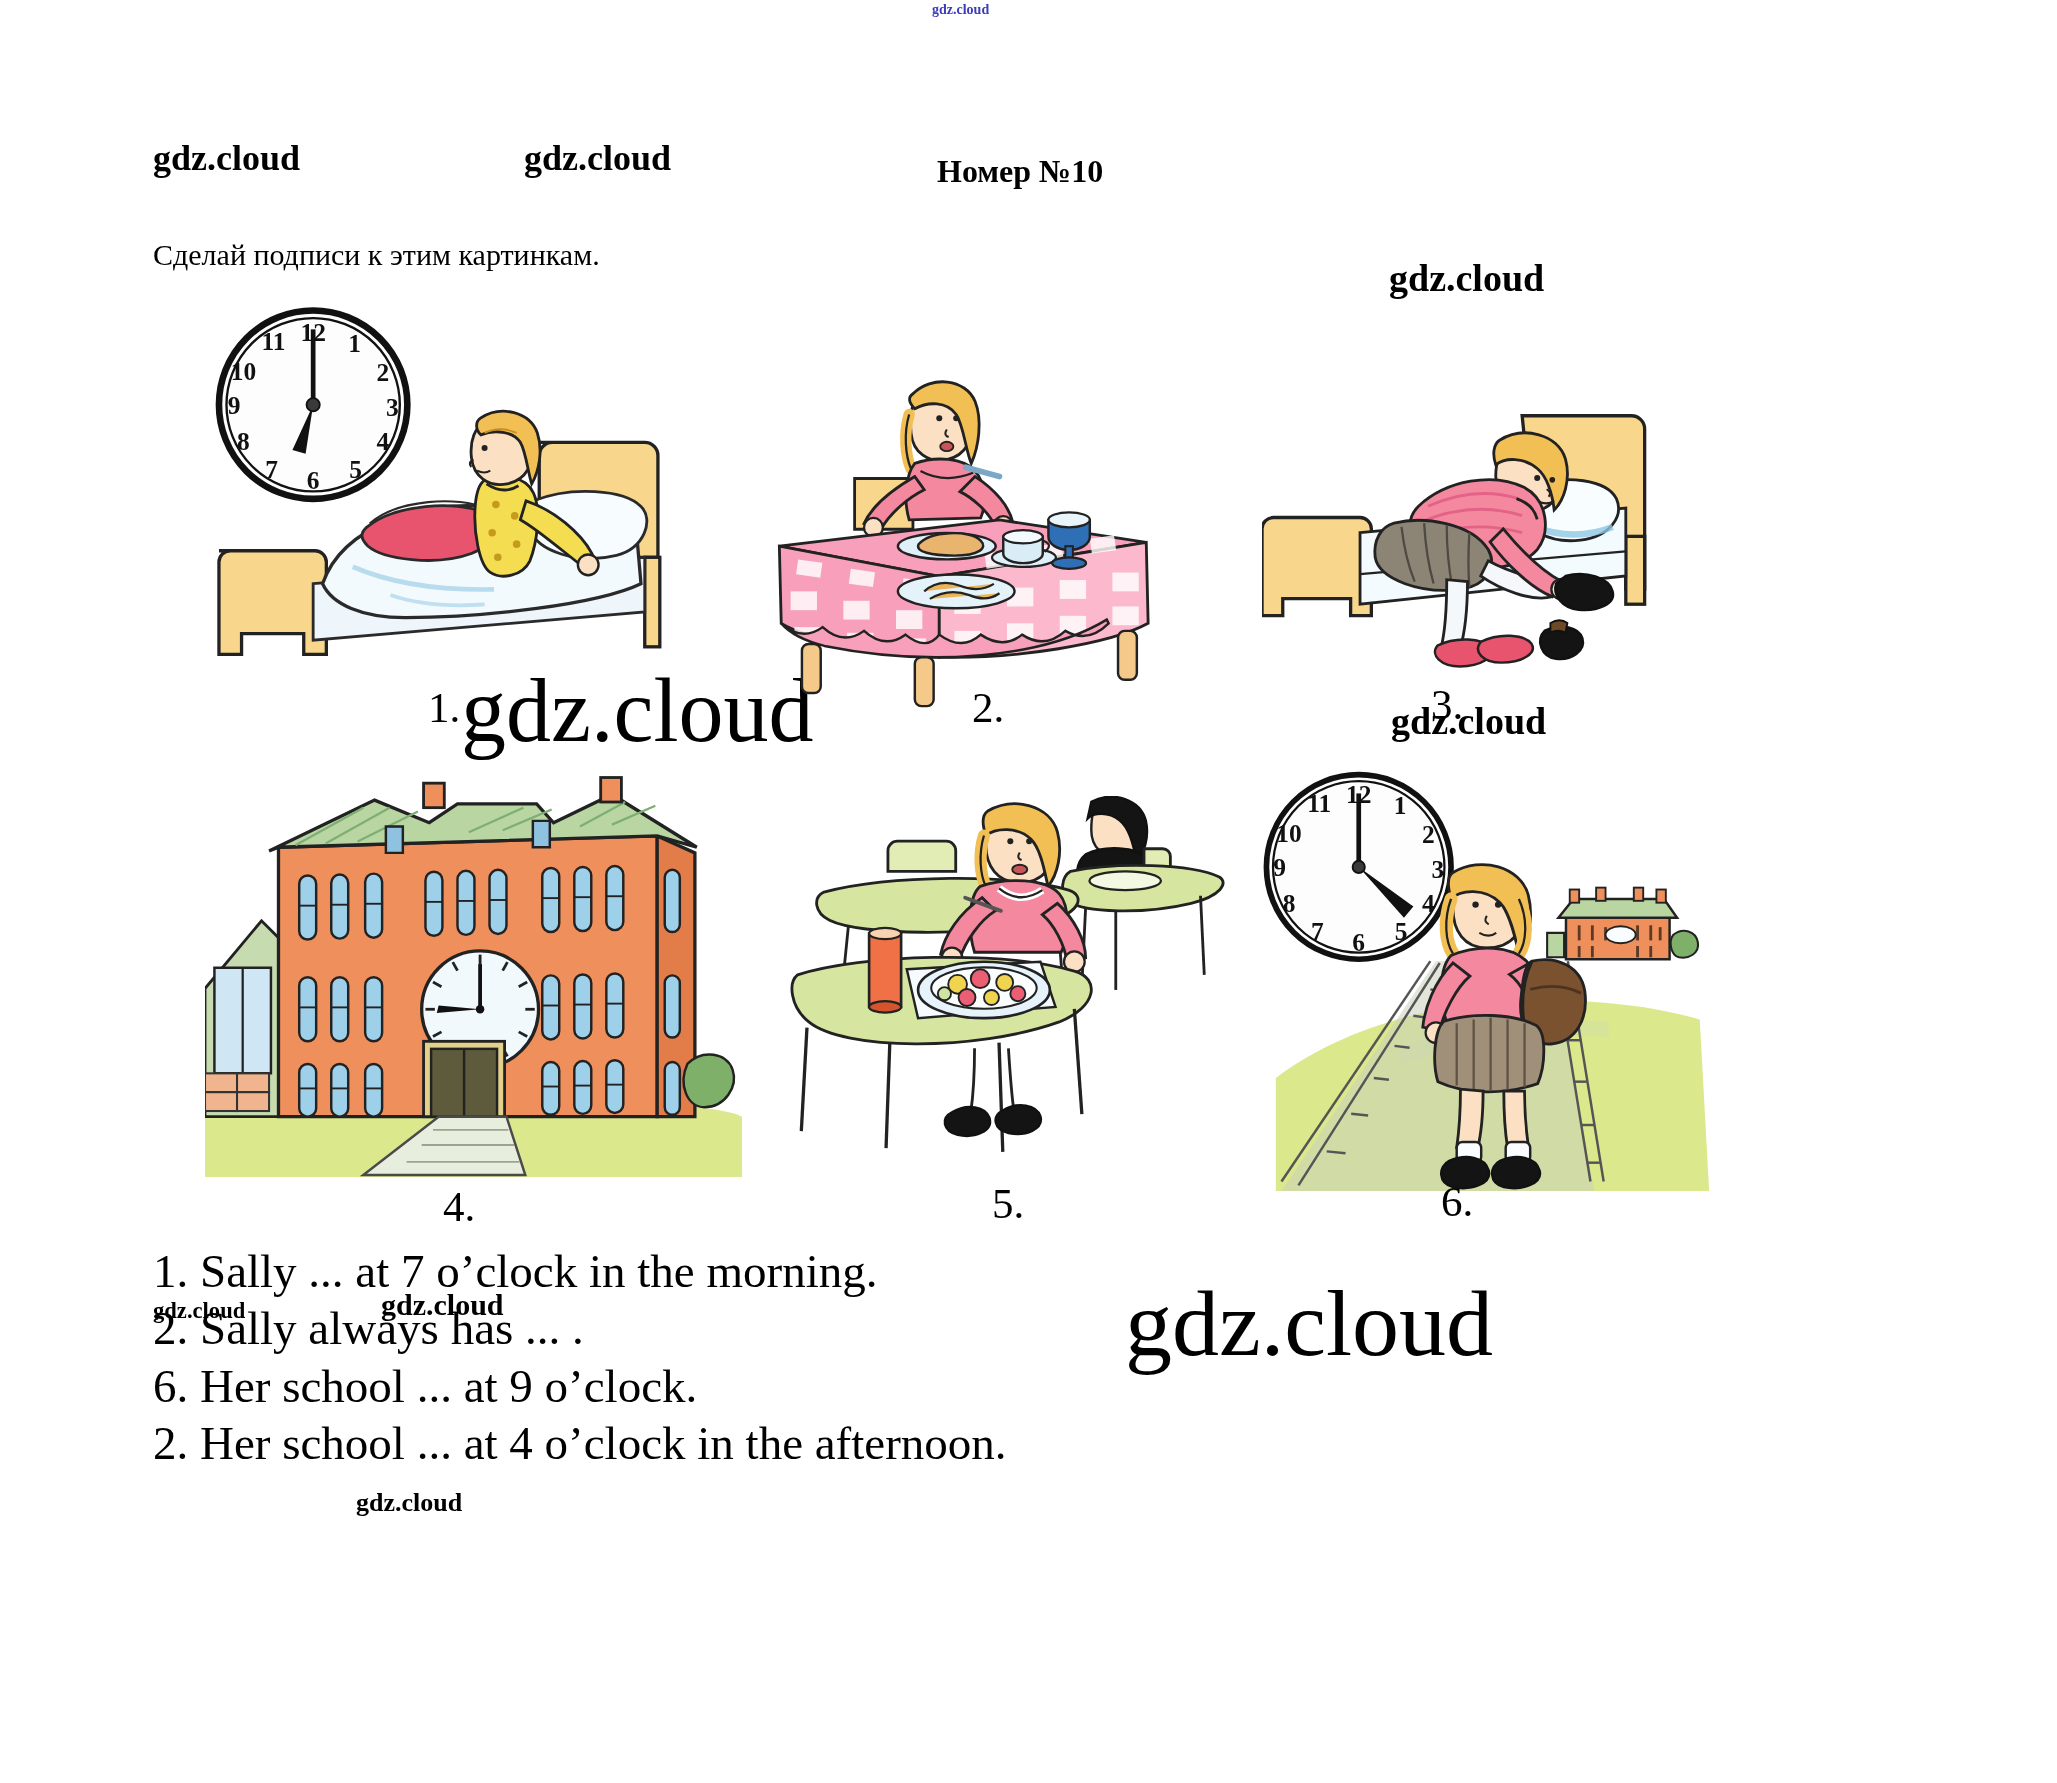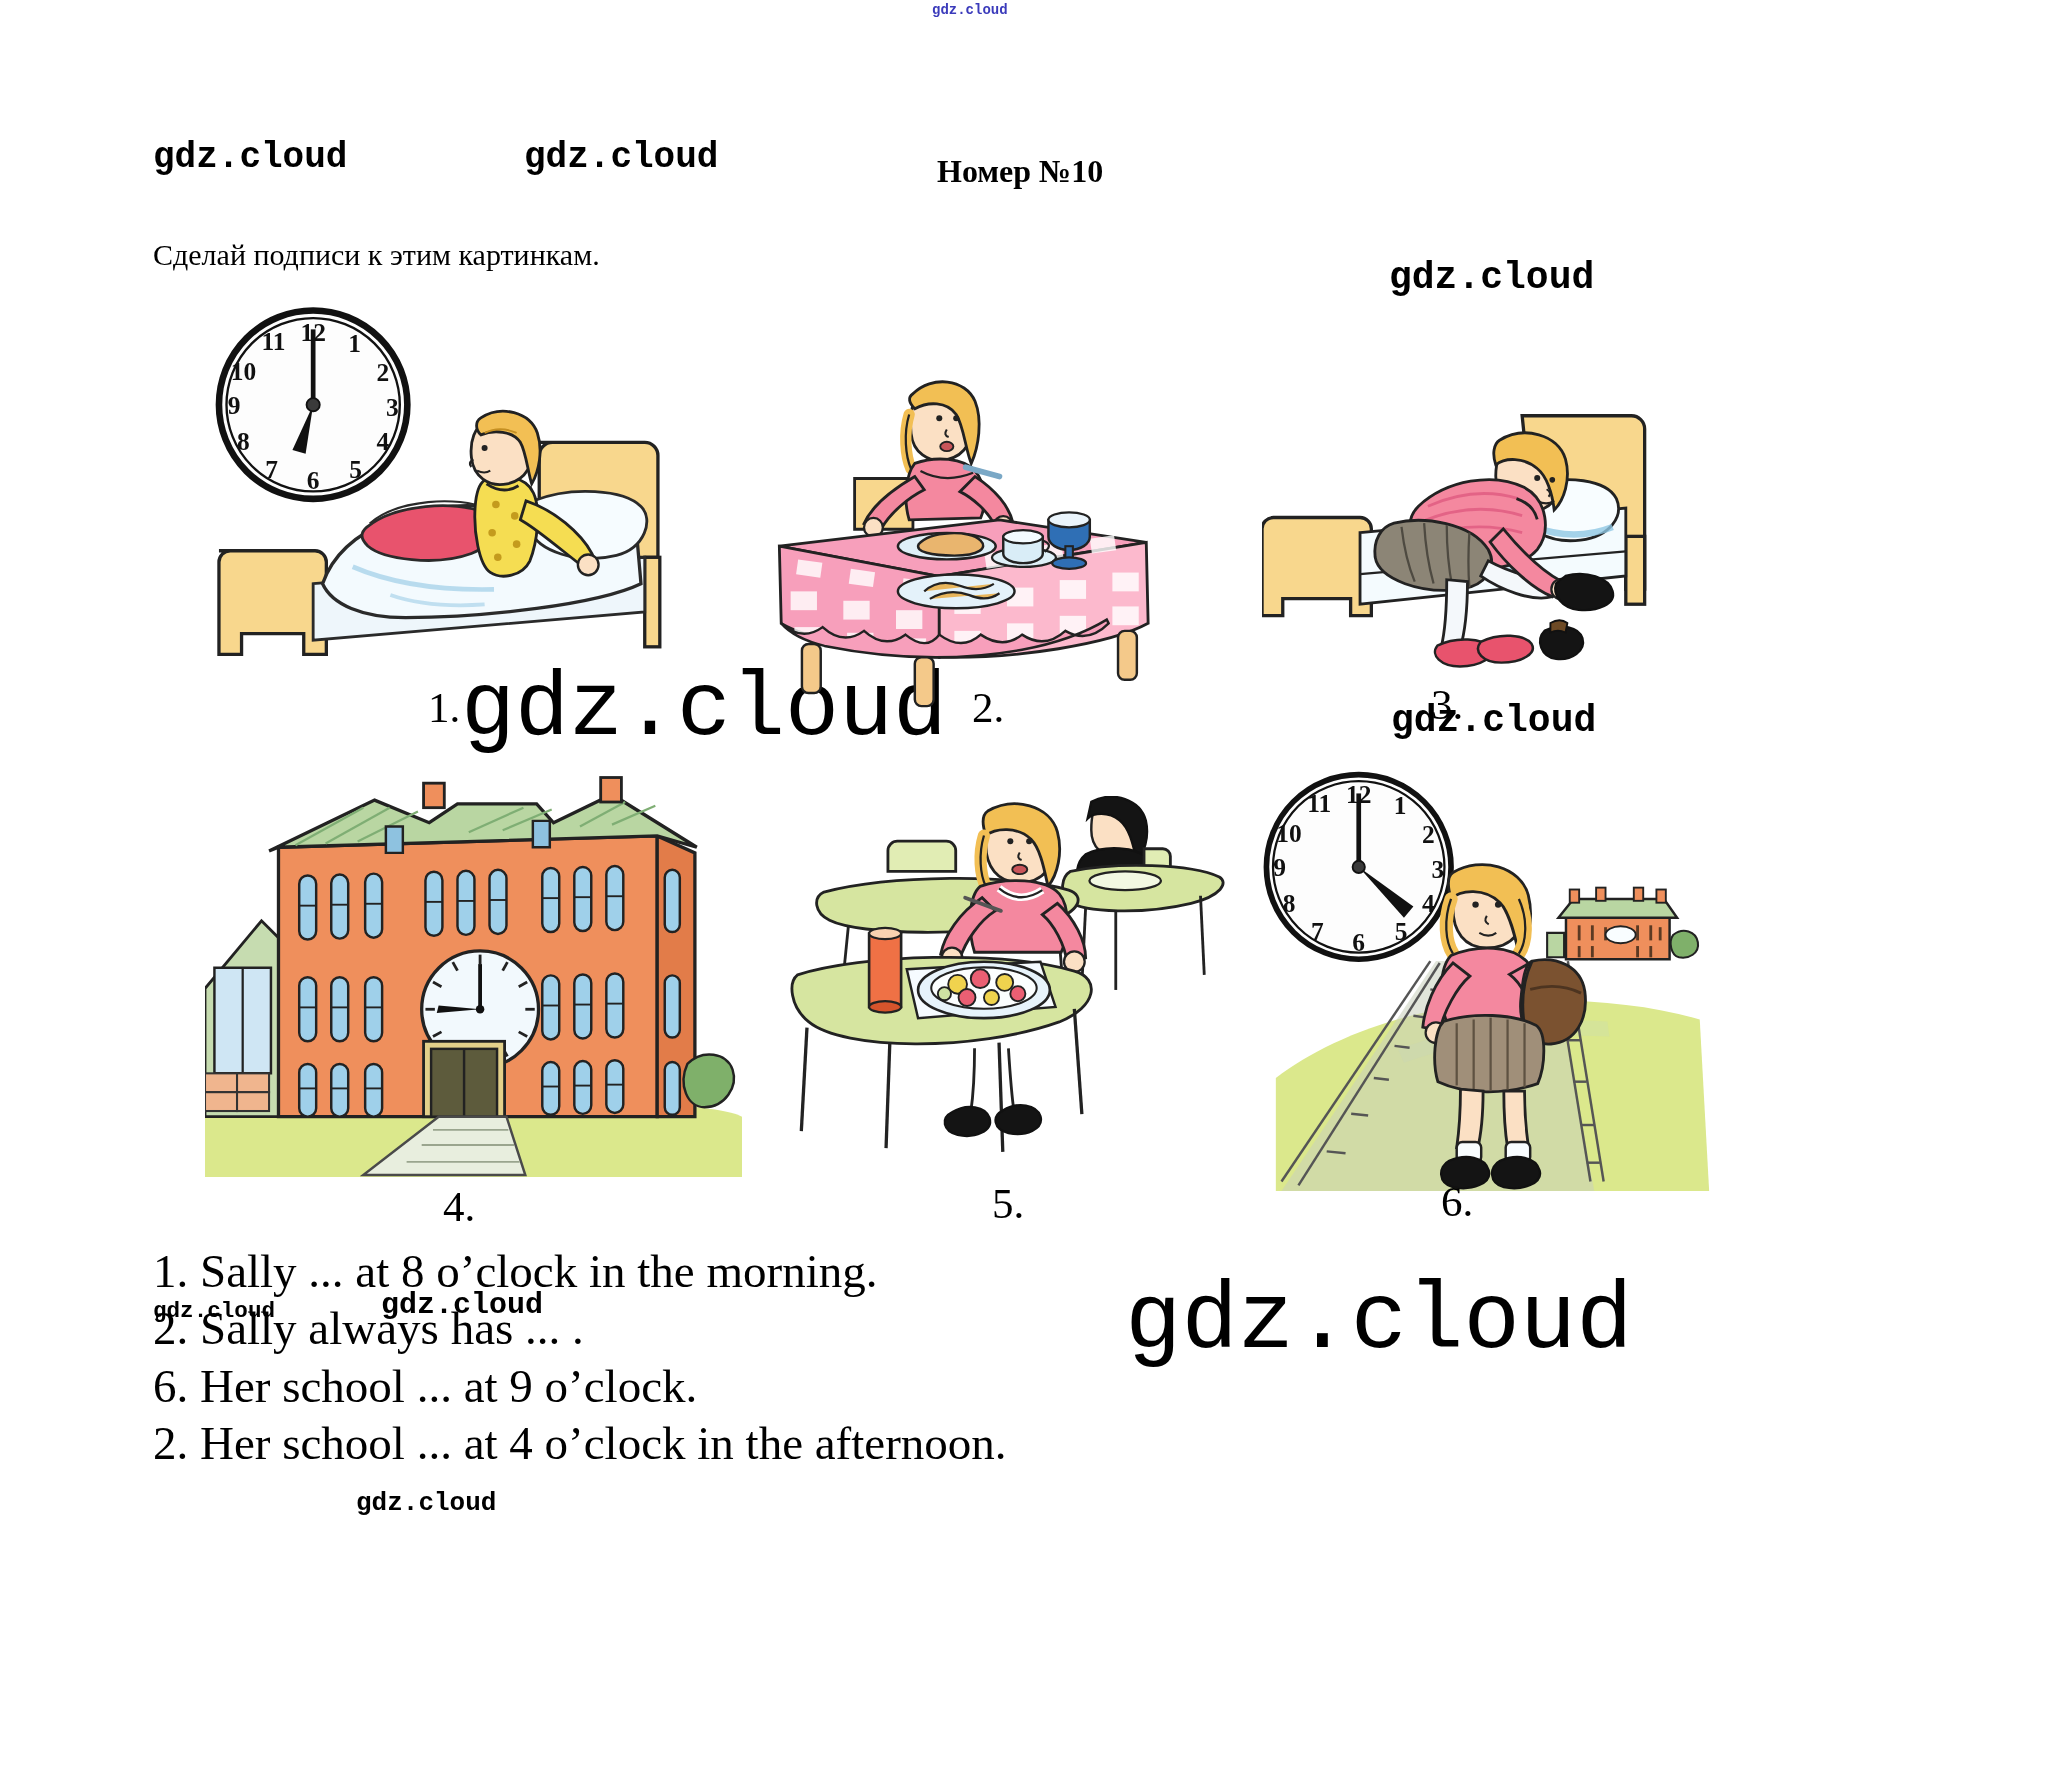--- a/index.html
+++ b/index.html
@@ -6,21 +6,21 @@
   html, body { margin:0; padding:0; background:#ffffff; }
   body {
     width:2057px; height:1783px;
     position:relative;
     font-family:"Liberation Serif", serif;
     color:#000;
     overflow:hidden;
   }
 
   
-  .wm { position:absolute; font-family:Liberation Mono, monospace; font-weight:700; color:#000; white-space:nowrap; }
+  .wm { position:absolute; font-family:Liberation Serif, serif; font-weight:700; color:#000; white-space:nowrap; }
   .wm-top-tiny { left:932px; top:1.9px; font-size:14px; color:#3b3bbb; letter-spacing:0px; font-weight:700; }
   .wm-h1 { left:153px; top:137px; font-size:36px; }
   .wm-h2 { left:524px; top:137px; font-size:36px; }
   .wm-right { left:1389px; top:256px; font-size:38px; }
   .wm-big1 { left:461px; top:659px; font-size:90px; font-weight:400; }
   .wm-r3 { left:1391px; top:699px; font-size:38px; }
   .wm-bigr { left:1125px; top:1269px; font-size:94px; font-weight:400; }
   .wm-s1 { left:153px; top:1298px; font-size:22.6px; }
   .wm-s2 { left:381px; top:1288px; font-size:30px; }
   .wm-s5 { left:356px; top:1488px; font-size:26px; }
@@ -584,21 +584,21 @@
   <rect x="212" y="398" width="26" height="22" rx="6" fill="#f9fdff" stroke="#222" stroke-width="2.6"></rect>
   <rect x="264" y="398" width="26" height="22" rx="6" fill="#f9fdff" stroke="#222" stroke-width="2.6"></rect>
 
   <path d="M204 418 C222 410 242 414 246 428 C250 442 228 450 208 446 C192 442 192 424 204 418 Z" fill="#141414" stroke="#111" stroke-width="2.4"></path>
   <path d="M258 418 C276 410 296 414 300 428 C304 442 282 450 262 446 C246 442 246 424 258 418 Z" fill="#141414" stroke="#111" stroke-width="2.4"></path>
 </svg>
 </div>
 <div class="fig-label" style="left:1441px; top:1177px;">6.</div>
 
 <div id="sentences">
-  <div class="sent">1. Sally ... at 8 o’clock in the morning.</div>
+  <div class="sent">1. Sally ... at 7 o’clock in the morning.</div>
   <div class="sent">2. Sally always has ... .</div>
   <div class="sent">6. Her school ... at 9 o’clock.</div>
   <div class="sent">2. Her school ... at 4 o’clock in the afternoon.</div>
 </div>
 
 <div class="wm wm-s1">gdz.cloud</div>
 <div class="wm wm-s2">gdz.cloud</div>
 <div class="wm wm-s5">gdz.cloud</div>
 <div class="wm wm-bigr">gdz.cloud</div>
 

